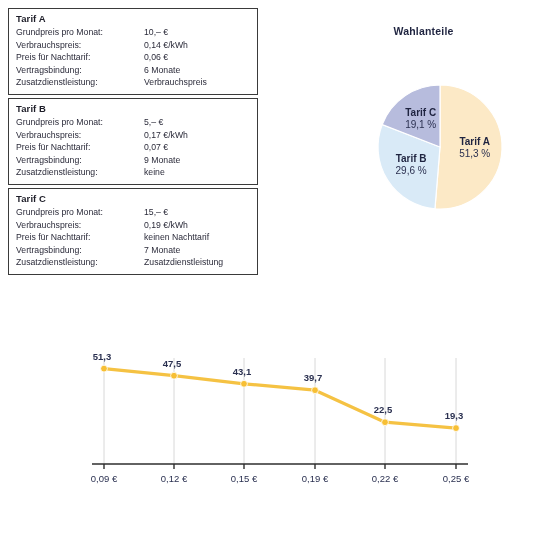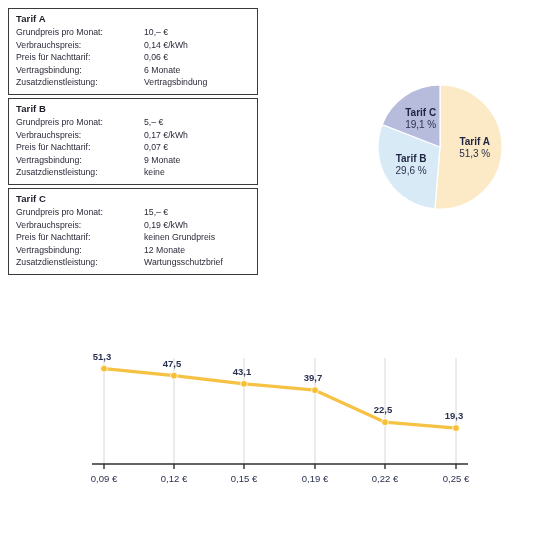--- a/index.html
+++ b/index.html
@@ -128,21 +128,21 @@
     <div class="tariff-row">
       <span class="tariff-label">Preis für Nachttarif:</span>
       <span class="tariff-value">0,06 €</span>
     </div>
     <div class="tariff-row">
       <span class="tariff-label">Vertragsbindung:</span>
       <span class="tariff-value">6 Monate</span>
     </div>
     <div class="tariff-row">
       <span class="tariff-label">Zusatzdienstleistung:</span>
-      <span class="tariff-value">Vertragsbindung</span>
+      <span class="tariff-value">Verbrauchspreis</span>
     </div>
   </div>
 
   <div class="tariff-box">
     <div class="tariff-title">Tarif B</div>
     <div class="tariff-row">
       <span class="tariff-label">Grundpreis pro Monat:</span>
       <span class="tariff-value">5,– €</span>
     </div>
     <div class="tariff-row">
@@ -168,35 +168,36 @@
     <div class="tariff-row">
       <span class="tariff-label">Grundpreis pro Monat:</span>
       <span class="tariff-value">15,– €</span>
     </div>
     <div class="tariff-row">
       <span class="tariff-label">Verbrauchspreis:</span>
       <span class="tariff-value">0,19 €/kWh</span>
     </div>
     <div class="tariff-row">
       <span class="tariff-label">Preis für Nachttarif:</span>
-      <span class="tariff-value">keinen Grundpreis</span>
+      <span class="tariff-value">keinen Nachttarif</span>
     </div>
     <div class="tariff-row">
       <span class="tariff-label">Vertragsbindung:</span>
-      <span class="tariff-value">12 Monate</span>
+      <span class="tariff-value">7 Monate</span>
     </div>
     <div class="tariff-row">
       <span class="tariff-label">Zusatzdienstleistung:</span>
-      <span class="tariff-value">Wartungsschutzbrief</span>
+      <span class="tariff-value">Zusatzdienstleistung</span>
     </div>
   </div>
 
 </div>
 
 <div id="pie-panel">
+  <div id="pie-title">Wahlanteile</div>
   <svg id="pie-svg" width="247" height="240">
     <g id="pie-slices">
         <path d="M 140 133 L 140.00 71.00 A 62 62 0 1 1 134.94 194.79 Z" fill="#fce9c6" stroke="#ffffff" stroke-width="1.2"></path>
         <path d="M 140 133 L 134.94 194.79 A 62 62 0 0 1 82.21 110.54 Z" fill="#d9eaf7" stroke="#ffffff" stroke-width="1.2"></path>
         <path d="M 140 133 L 82.21 110.54 A 62 62 0 0 1 140.00 71.00 Z" fill="#b7bcdd" stroke="#ffffff" stroke-width="1.2"></path>
       </g>
     <g id="pie-labels">
         <text x="174.7" y="131.4" text-anchor="middle" class="pie-lbl-name">Tarif A</text>
         <text x="174.7" y="143.4" text-anchor="middle" class="pie-lbl-val">51,3 %</text>
         <text x="111.1" y="148.1" text-anchor="middle" class="pie-lbl-name">Tarif B</text>

